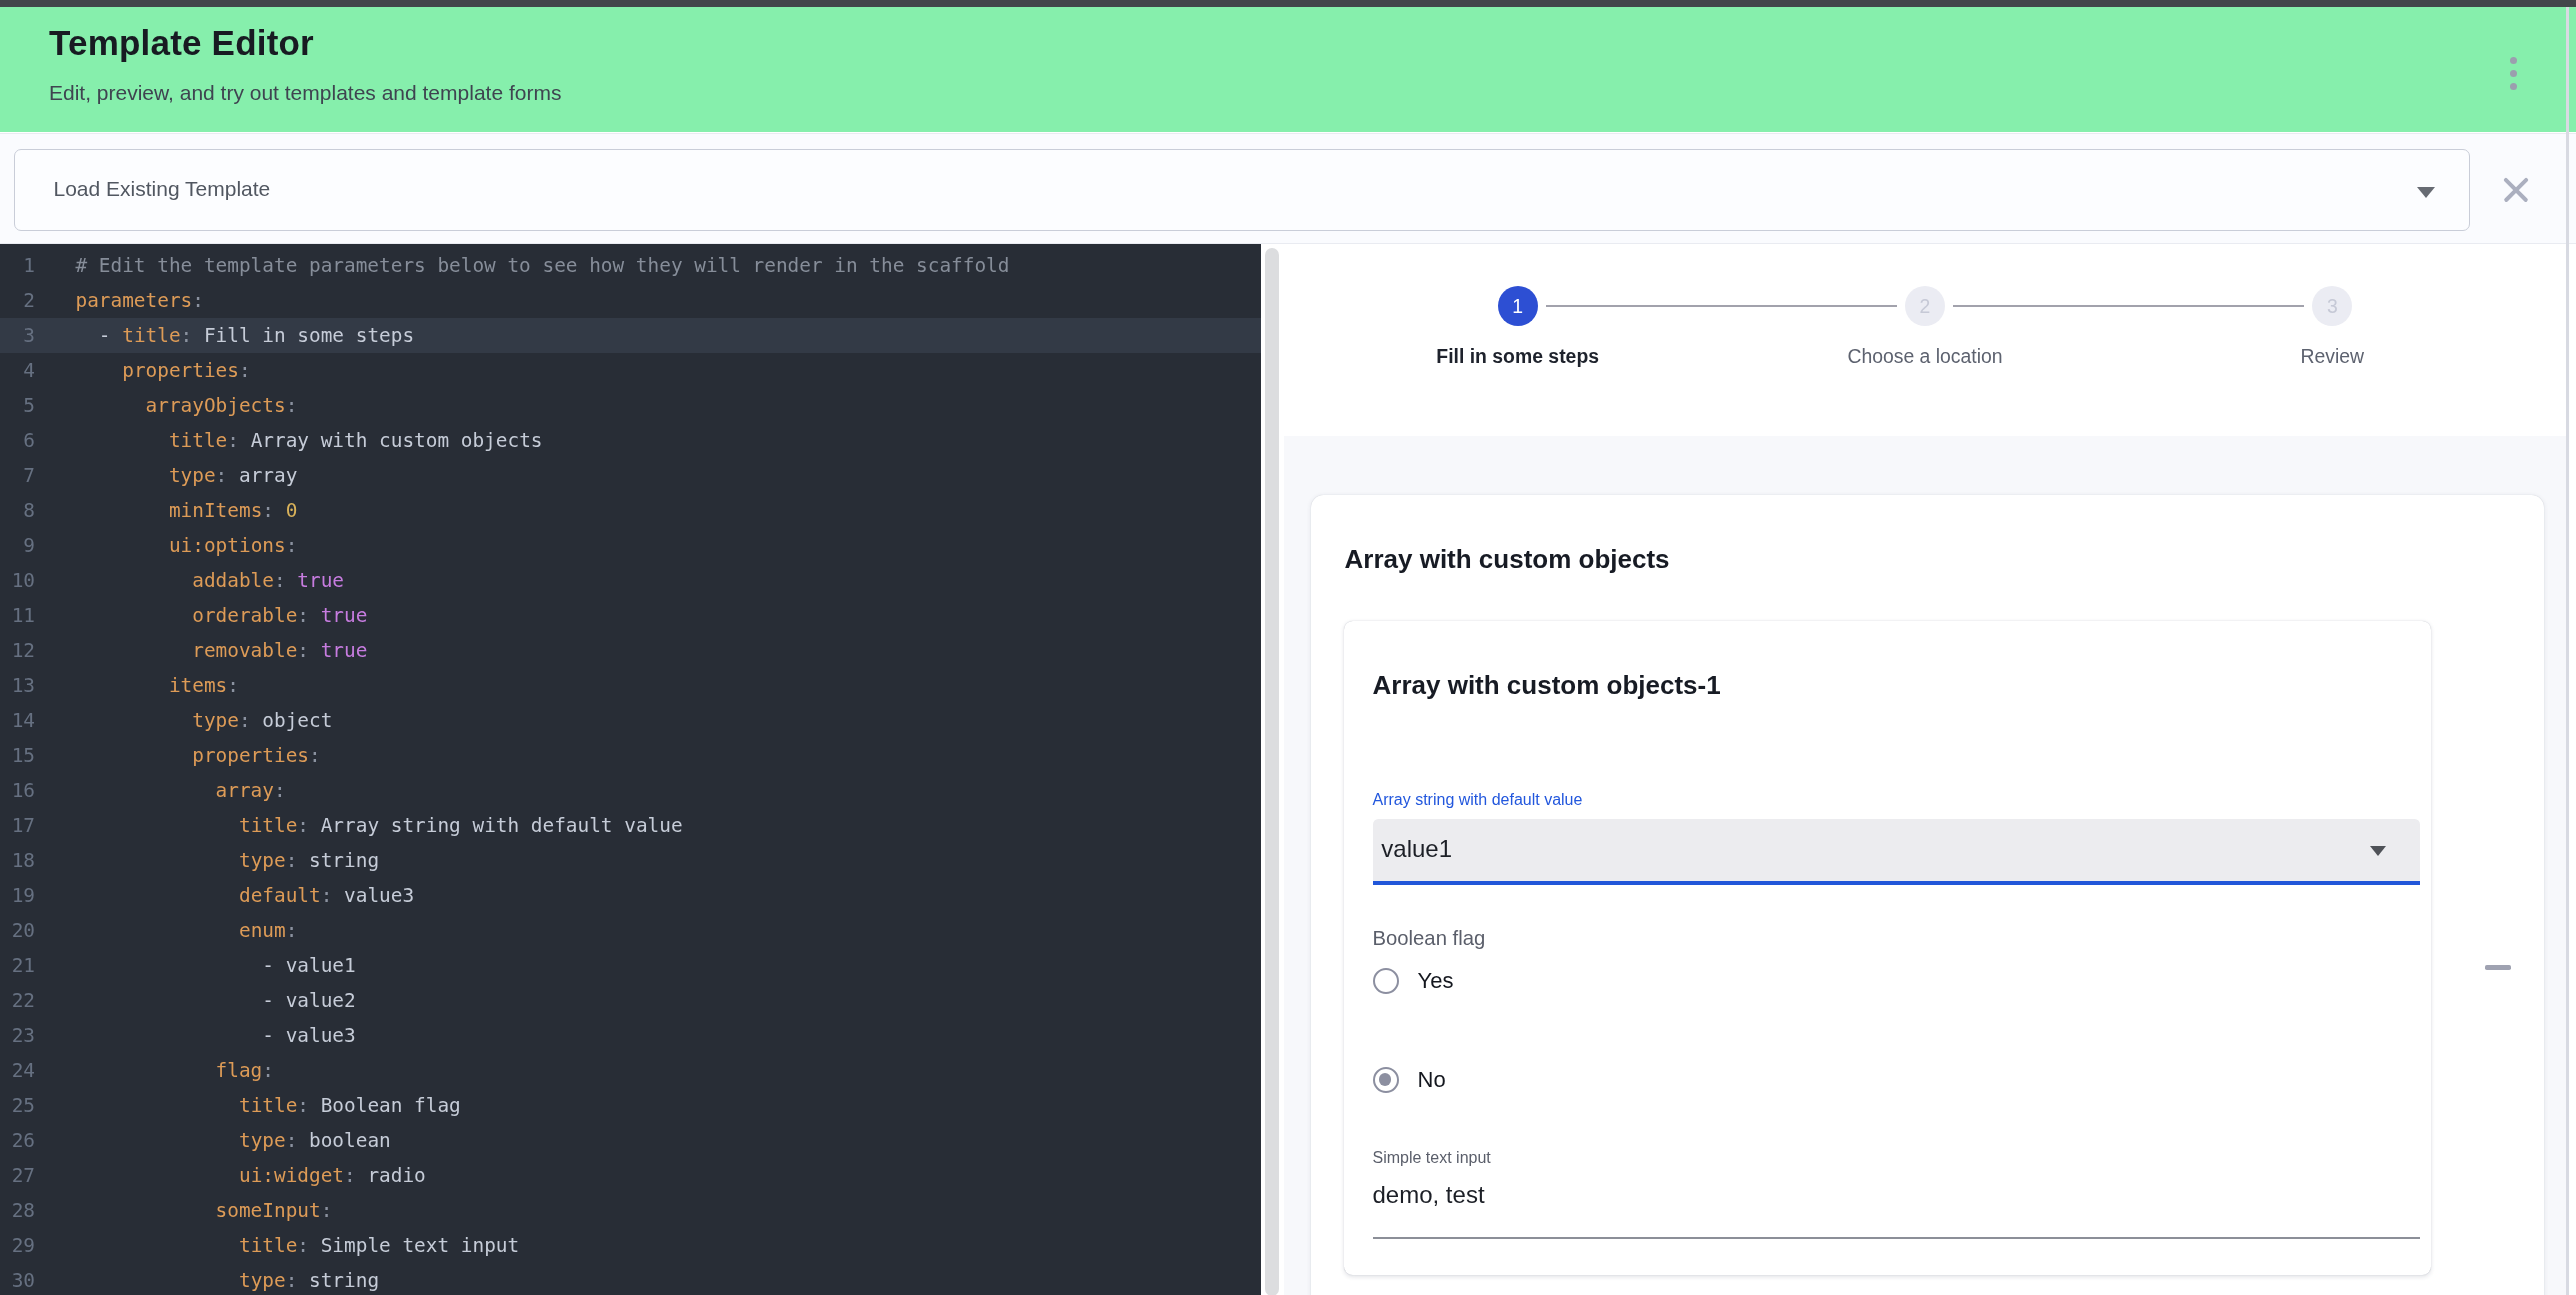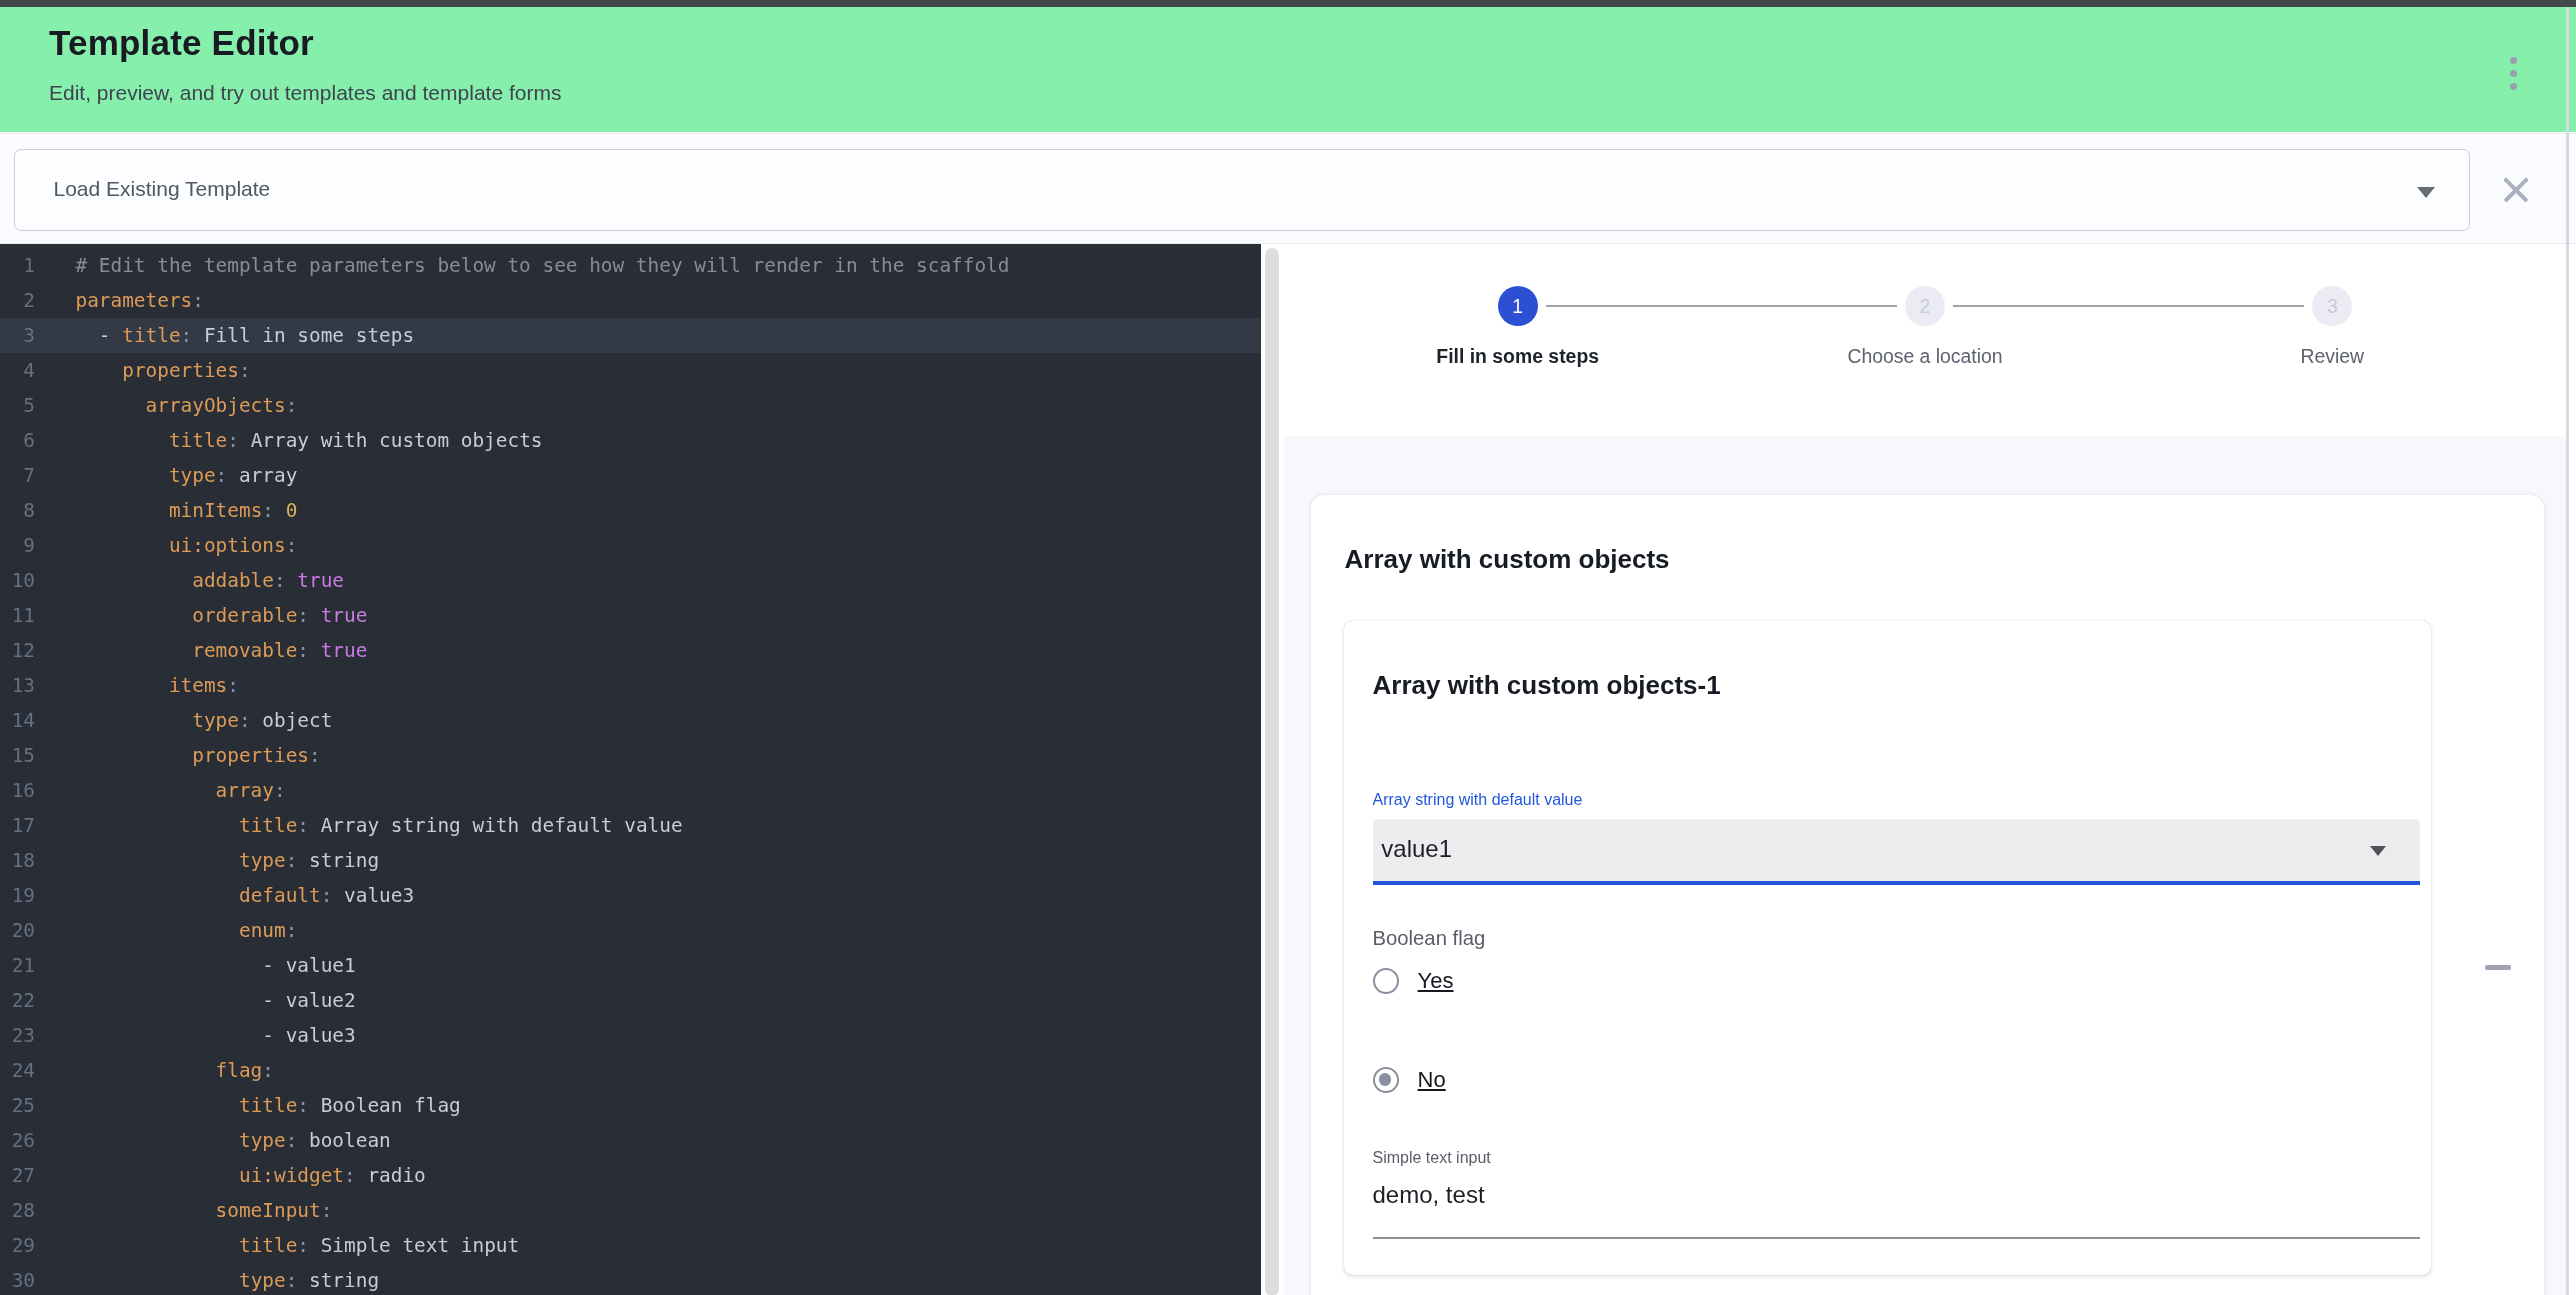--- a/index.html
+++ b/index.html
@@ -72,21 +72,21 @@
   .field-label-blue { position:absolute; left:29px; top:170px; font-size:16px; color:#2257dd; }
   .filled-select { position:absolute; left:29px; top:198px; width:1047px; height:62px; background:#ececef; border-radius:5.3px 5.3px 0 0; cursor:pointer;text-align:center; }
   .filled-select .val { position:absolute; left:8.8px; top:16px; font-size:24px; color:#1c1f26; }
   .filled-select .caret { position:absolute; right:34px; top:26.5px; width:0; height:0; border-left:8.8px solid transparent; border-right:8.8px solid transparent; border-top:10.6px solid #4f5258; }
   .filled-select .underline { position:absolute; left:0; bottom:-3.5px; width:100%; height:3.5px; background:#2156d9; }
 
   .group-label { position:absolute; left:29px; top:306px; font-size:20.3px; color:#5a5e6a; }
   .radio-row { position:absolute; left:29px; height:30px; display:flex; align-items:center; cursor:pointer; }
   .radio-row .ring { width:26.5px; height:26.5px; border:2.7px solid #8c8fa0; border-radius:50%; position:relative; flex:0 0 26.5px; }
   .radio-row.checked .ring::after { content:""; position:absolute; left:4.4px; top:4.4px; width:12.4px; height:12.4px; border-radius:50%; background:#8c8fa0; }
-  .radio-row .rlbl { margin-left:18.6px; font-size:22px; color:#14171e;text-decoration:underline; }
+  .radio-row .rlbl { margin-left:18.6px; font-size:22px; color:#14171e; }
 
   .field-label-gray { position:absolute; left:29px; top:528px; font-size:16px; color:#5a5e6a; }
   .text-value { position:absolute; left:29px; top:560px; font-size:24px; color:#1c1f26; }
   .text-underline { position:absolute; left:29px; top:616px; width:1047px; height:1.8px; background:#8c8f98; }
 
   .remove-btn { position:absolute; left:1159px; top:455px; width:57px; height:35px; display:flex; align-items:center; justify-content:center; cursor:pointer; }
   .remove-btn .dash { width:26.5px; height:4.4px; background:#9fa2b1; border-radius:1.8px; }
 </style>
 </head>
 <body>

